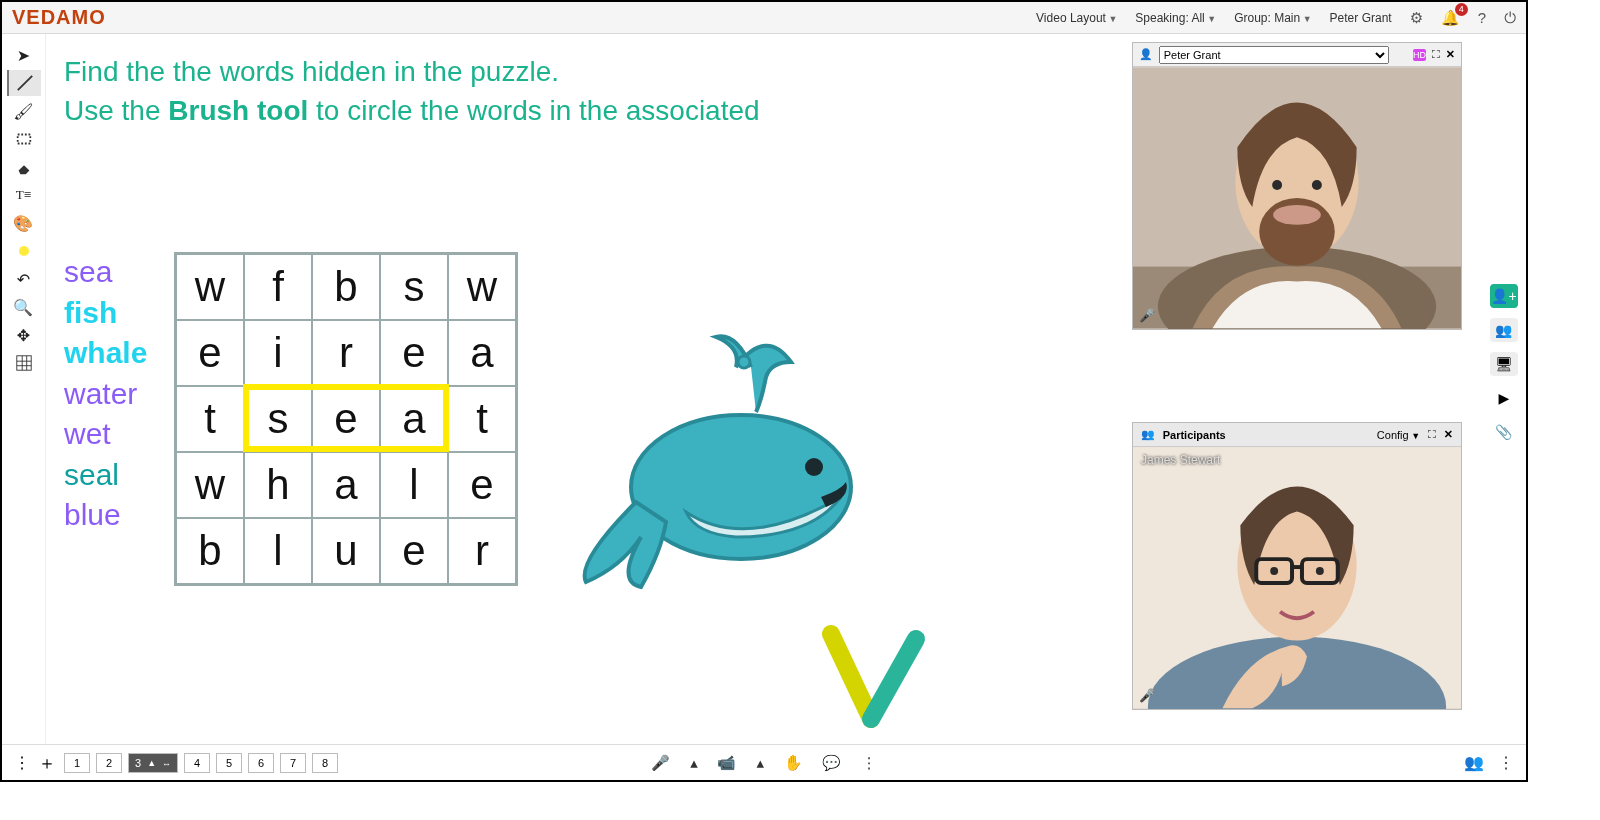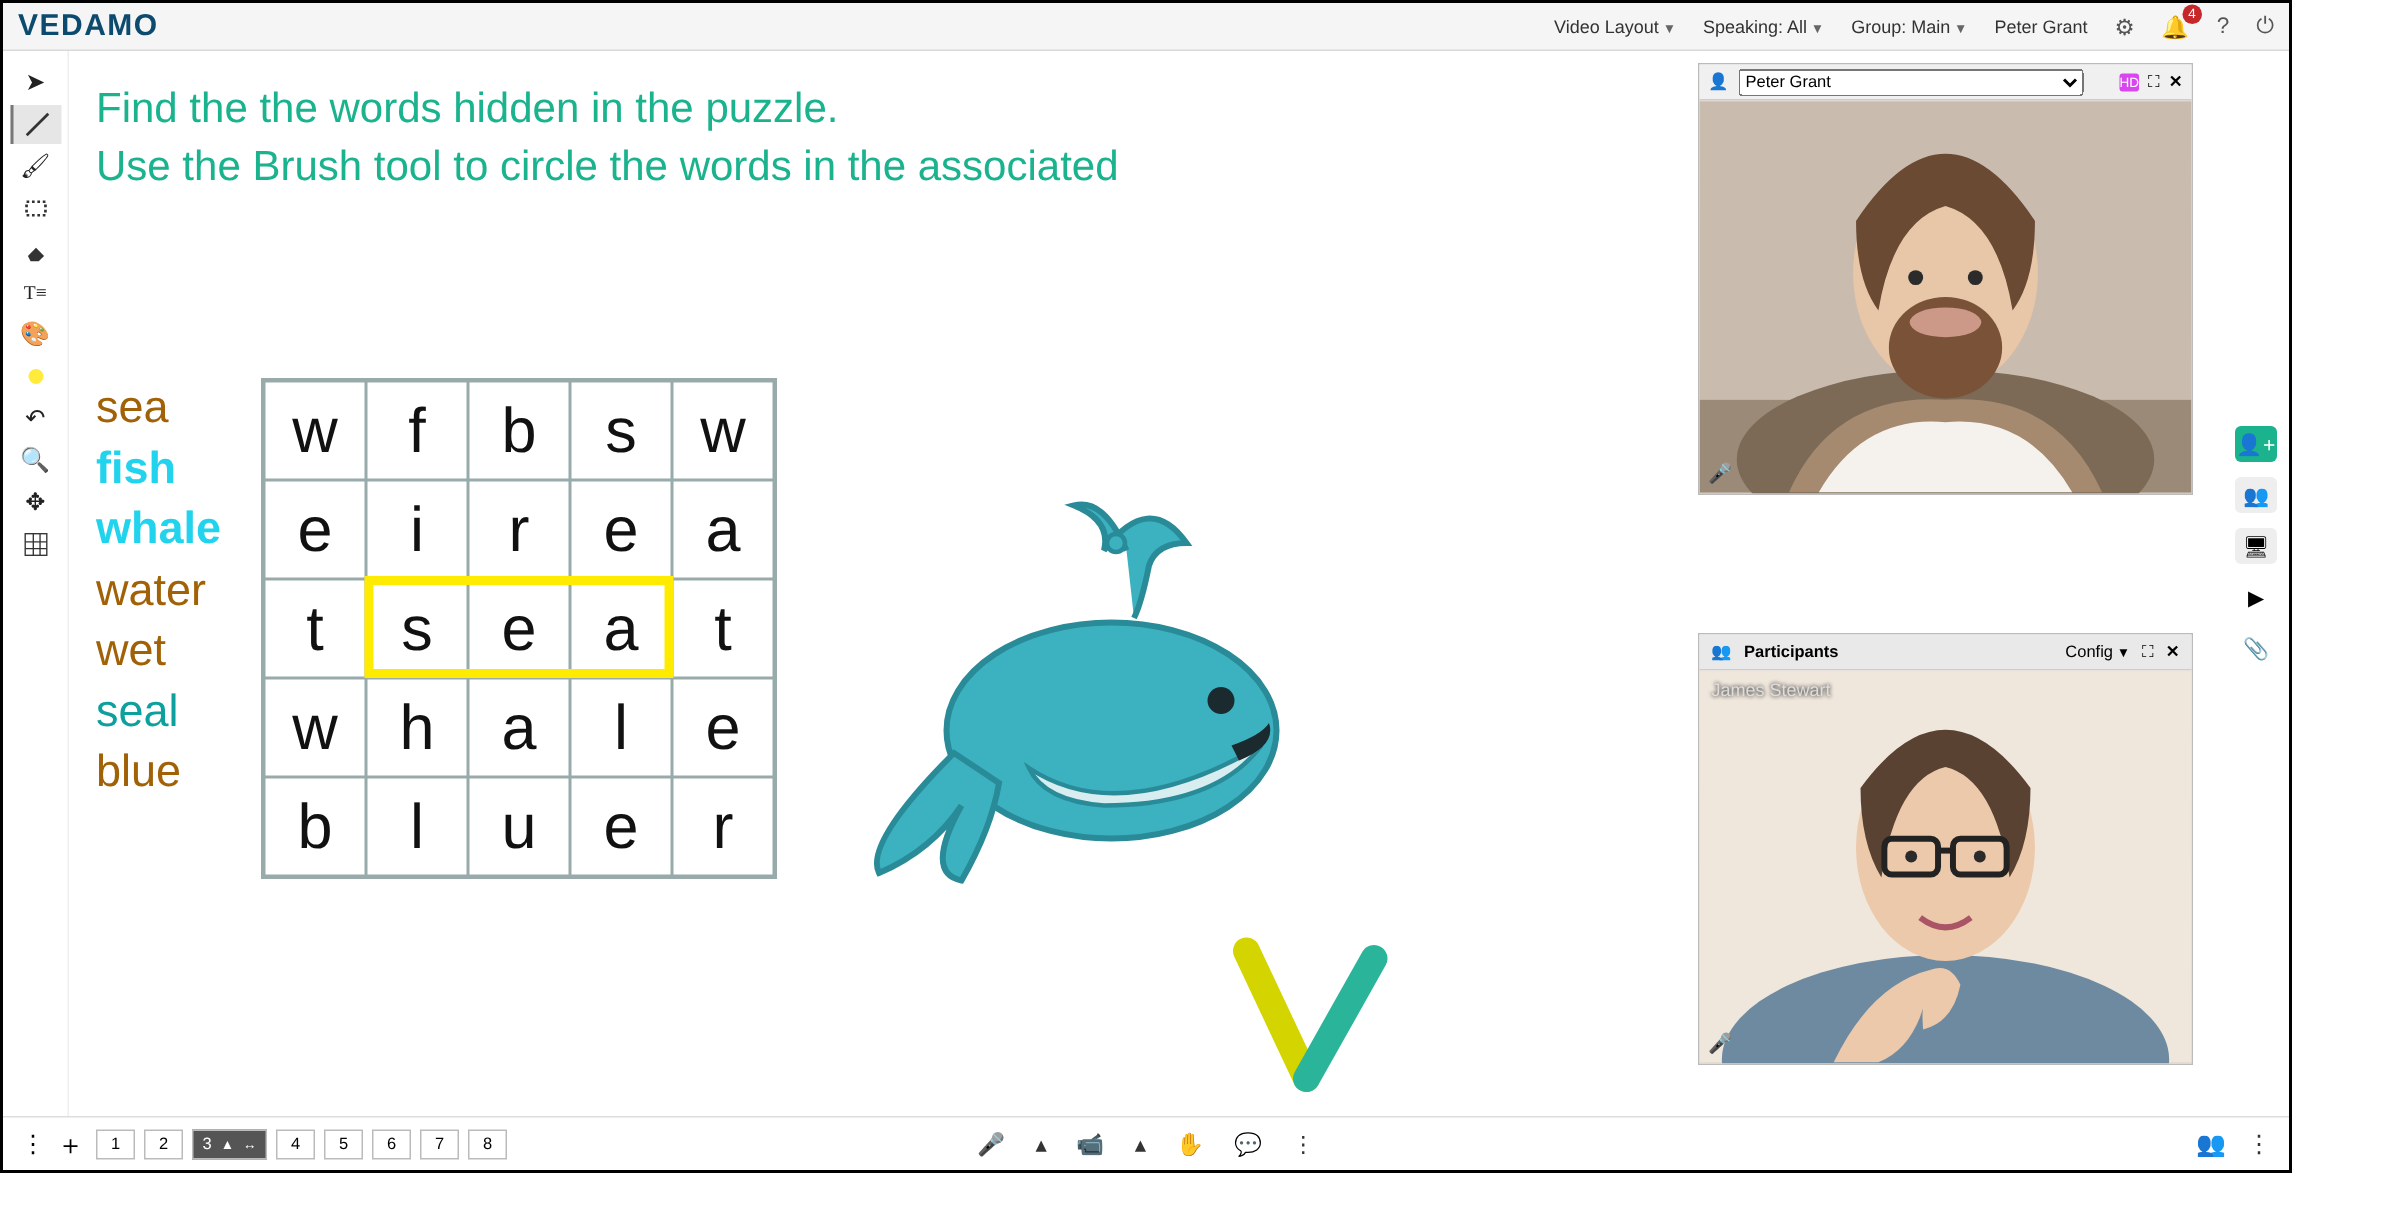--- a/index.html
+++ b/index.html
@@ -17,21 +17,21 @@
     height: 32px;
     background: #f5f5f5;
     border-bottom: 1px solid #d9d9d9;
     display: flex;
     align-items: center;
     padding: 0 10px;
   }
   .brand {
     font-weight: 700;
     font-size: 20px;
-    color: #0c4a6e;
+    color: #c2410c;
     letter-spacing: 1px;
   }
   .topbar-right {
     margin-left: auto;
     display: flex;
     align-items: center;
     gap: 18px;
     font-size: 12px;
     color: #333;
   }
@@ -64,24 +64,24 @@
   .canvas {
     position:absolute;
     left:44px; top:32px; right:44px; bottom:36px;
     background:#fff;
   }
   .instr {
     position:absolute; left:18px; top:18px;
     color:#1ab38e; font-size:28px; line-height:1.4;
     max-width:820px;
   }
-  .instr .bold { font-weight:400; }
+  .instr .bold { font-weight:700; }
   .wordlist { position:absolute; left:18px; top:218px; font-size:30px; line-height:1.35; font-weight:500; }
   .wordlist div { font-family: "Trebuchet MS", sans-serif; }
-  .c-blue { color:#a16207; }
+  .c-blue { color:#8b5cf6; }
   .c-cyan { color:#22d3ee;font-weight:bold; }
   .c-teal { color:#0e9f9f; }
   
   .grid {
     position:absolute; left:128px; top:218px;
     border:2px solid #9aa;
     display:grid;
     grid-template-columns: repeat(5, 68px);
     grid-template-rows: repeat(5, 66px);
     font-size:42px;

